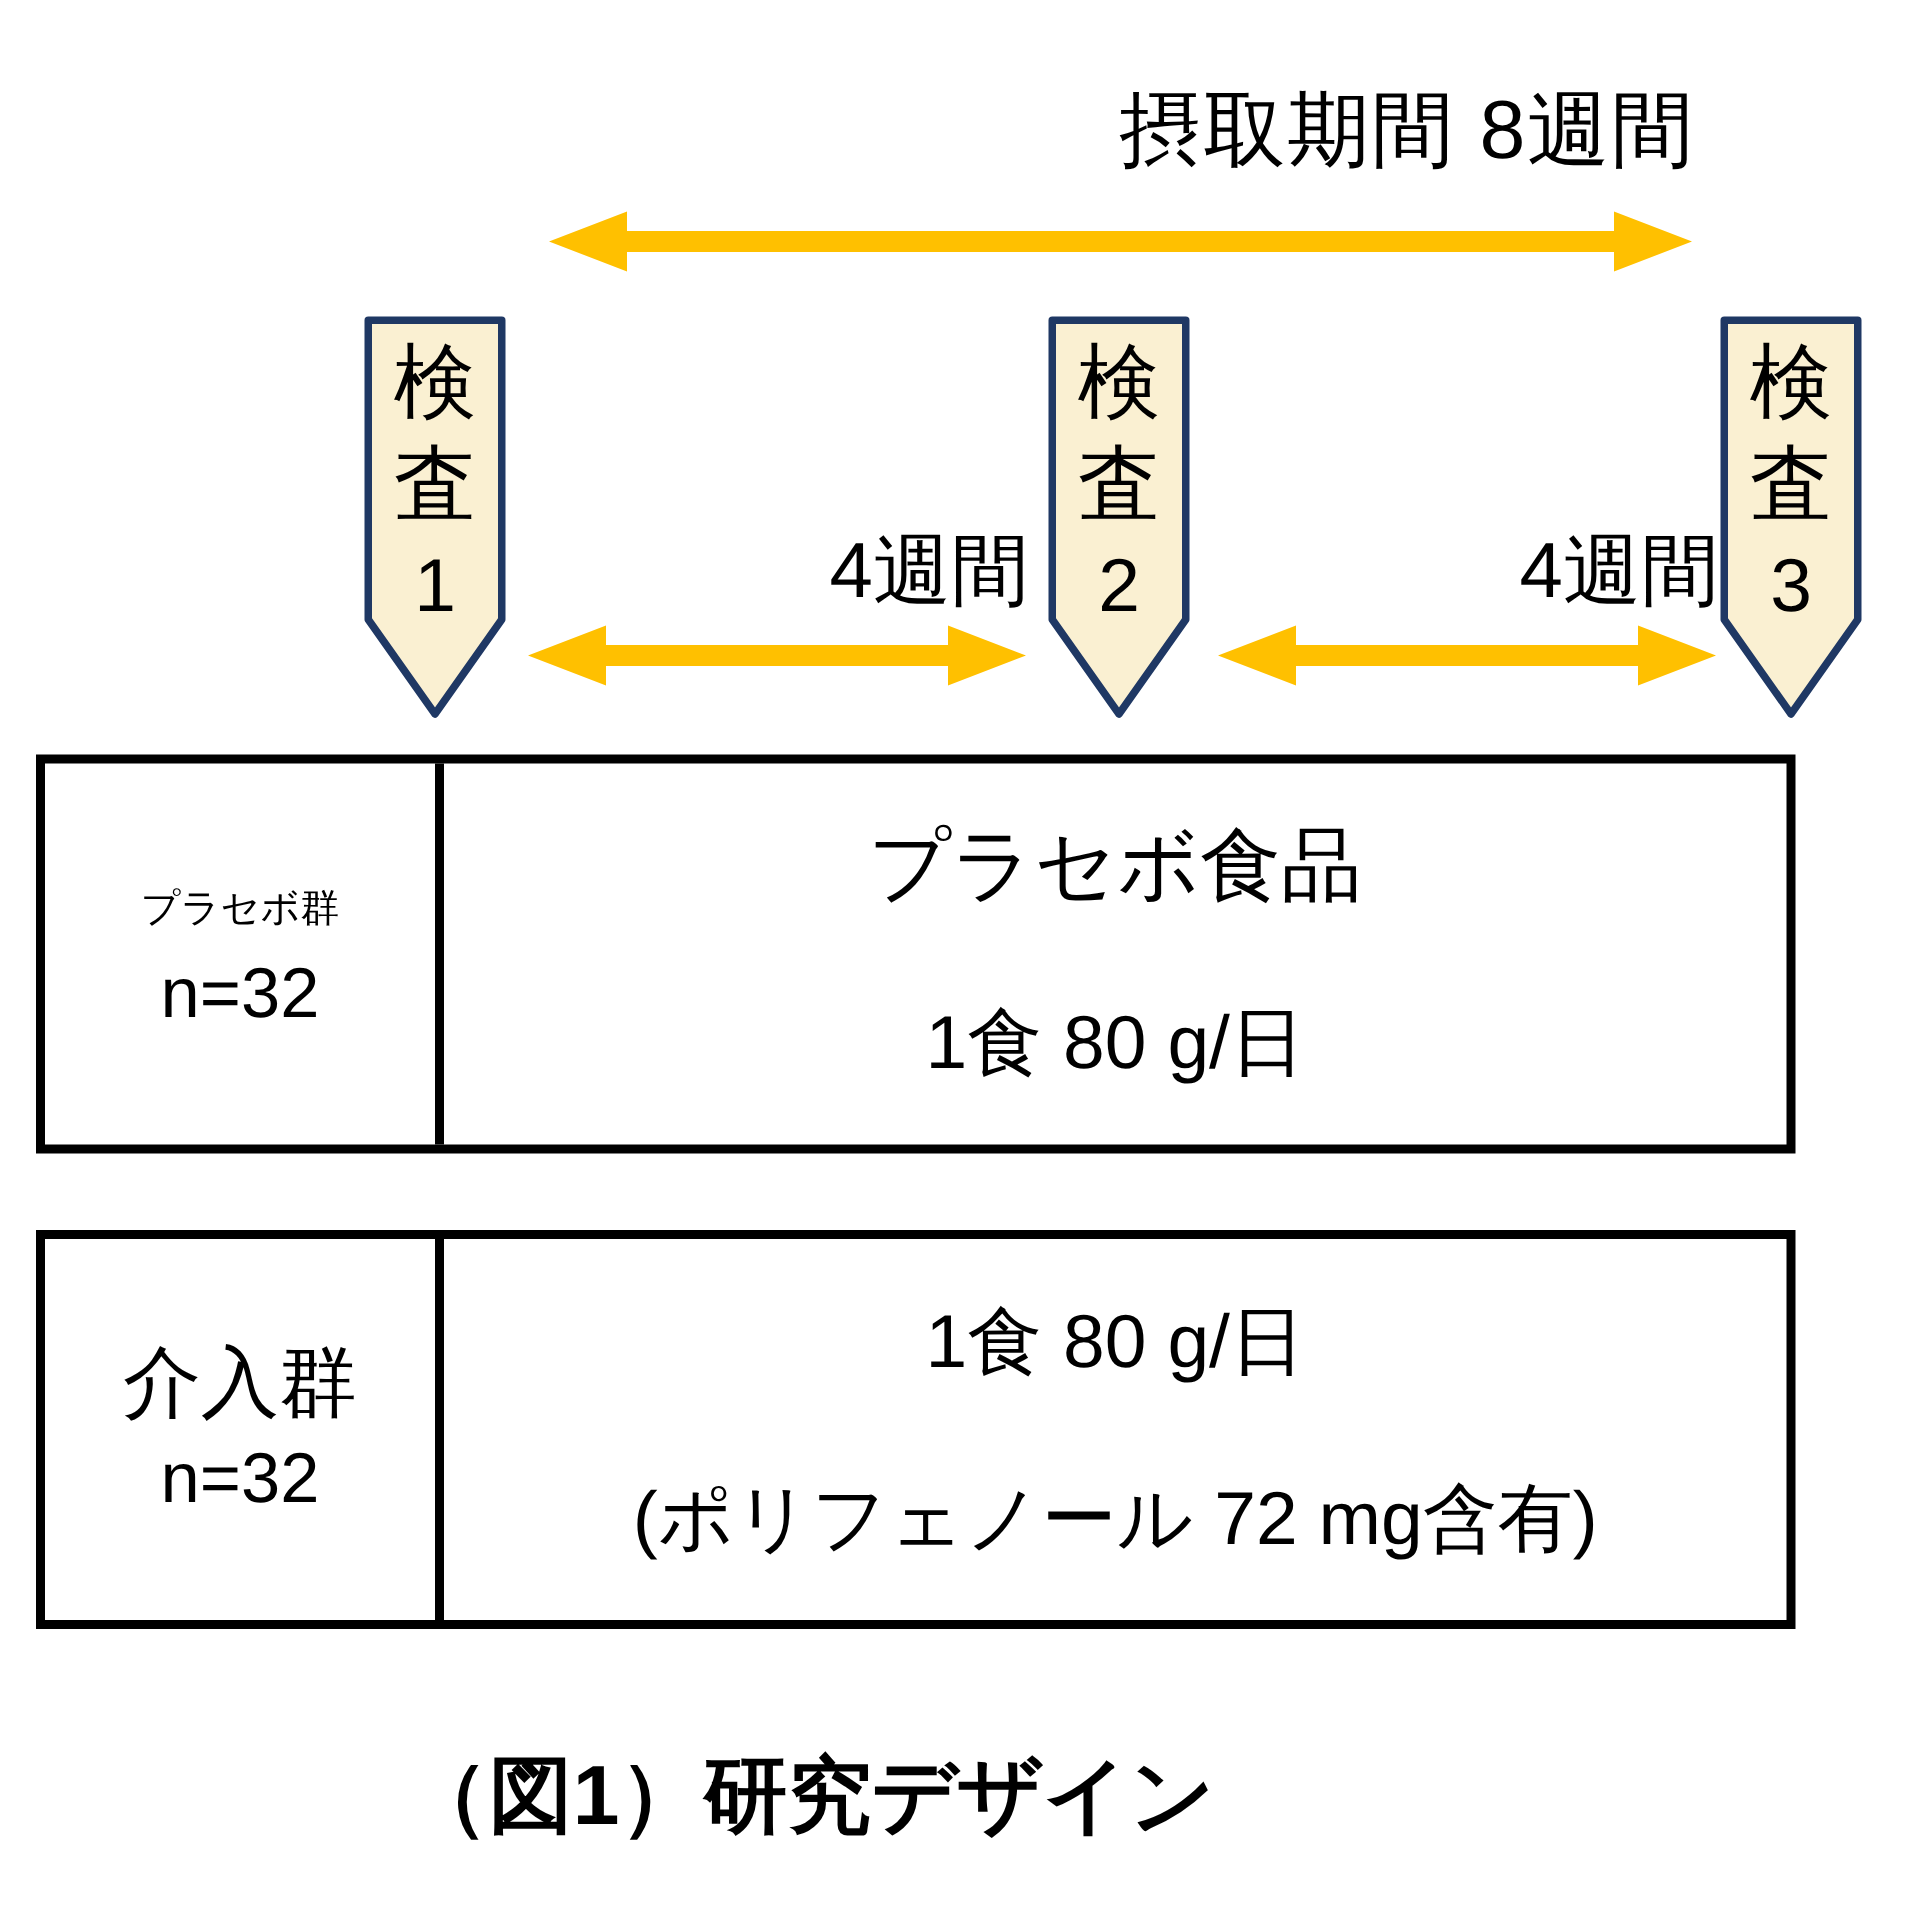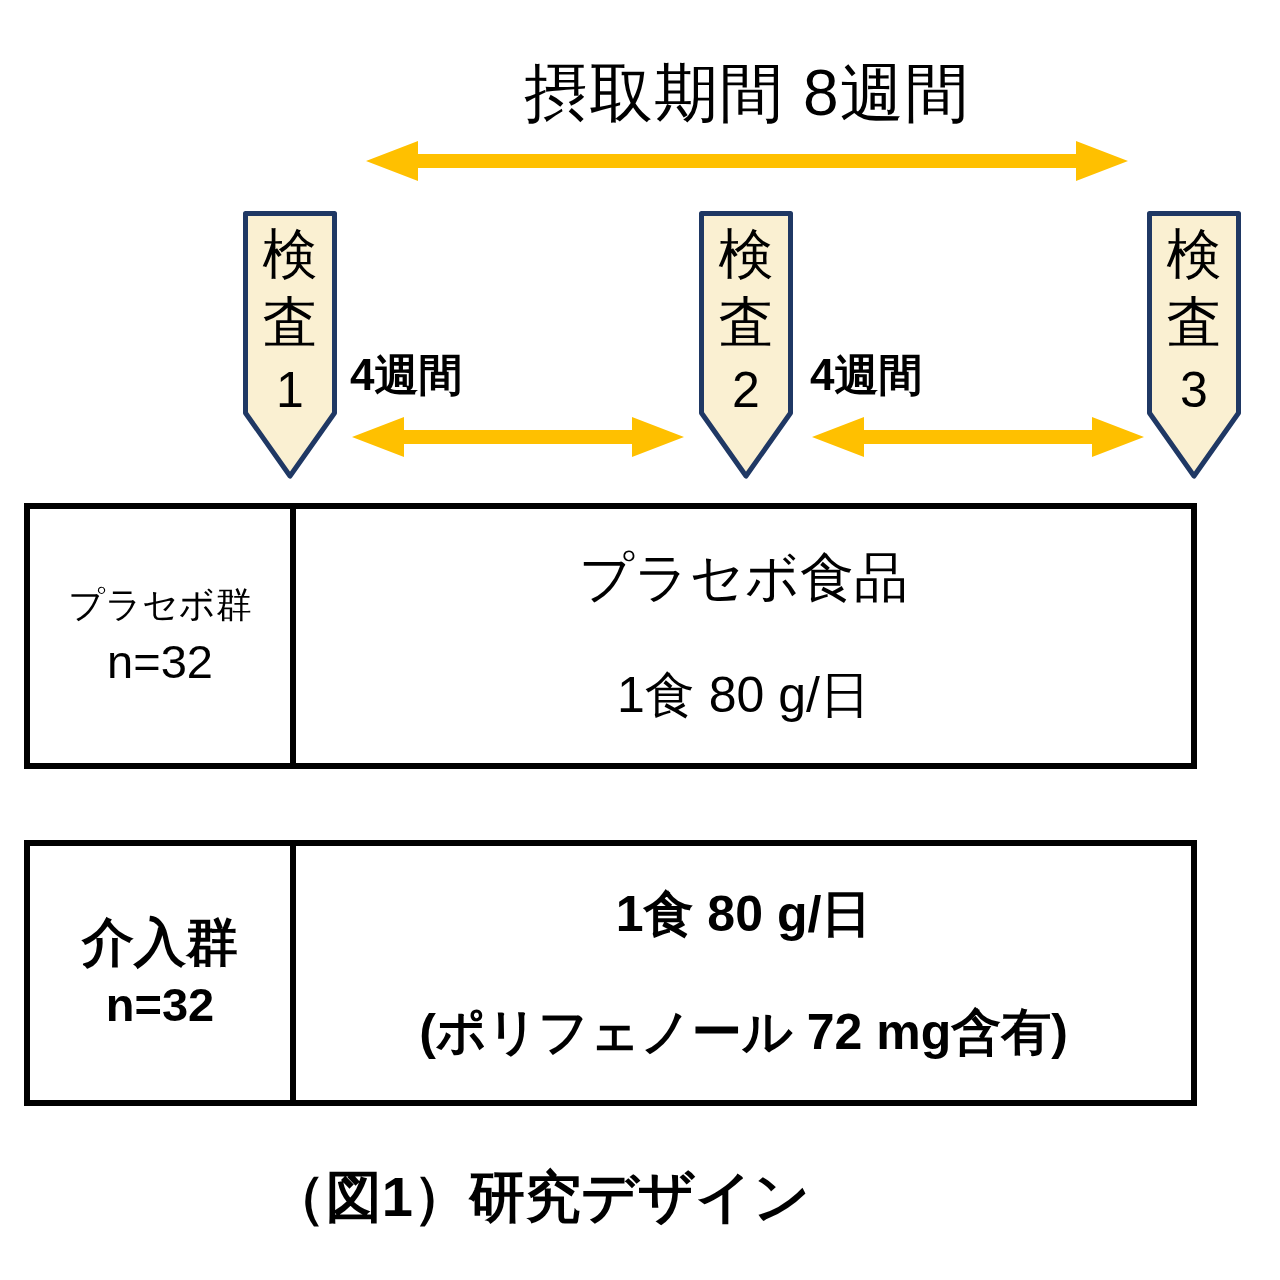--- a/index.html
+++ b/index.html
@@ -9,29 +9,29 @@
     font-family:"Liberation Sans","DejaVu Sans",sans-serif;
     color:var(--text,#000);
     position:relative;
     overflow:hidden;
   }
   .abs{position:absolute;}
 
   
   .total-label{
     left:364px;top:50px;width:766px;
-    text-align:center;
-    font-size:64px;letter-spacing:1px;
+    text-align:right;
+    font-size:55px;letter-spacing:1px;
     white-space:nowrap;
   }
 
   
   .interval-label{
     top:346px;width:336px;
-    text-align:left;font-size:44px;white-space:nowrap;font-weight:bold;
+    text-align:right;font-size:52px;white-space:nowrap;
   }
   .interval-label.left{left:350px;}
   .interval-label.right{left:810px;}
 
   
   .marker{width:96px;height:272px;top:210px;}
   .marker svg{display:block;width:96px;height:272px;}
   .marker .marker-text{
     position:absolute;left:0;top:10px;width:96px;
     display:flex;flex-direction:column;align-items:center;
@@ -43,36 +43,36 @@
   .marker.m3{left:1146px;}
 
   
   .group-box{
     left:24px;width:1161px;height:254px;
     border:6px solid var(--box_border,#000);
     display:flex;
     background:#fff;
   }
   .group-box.b1{top:503px;}
-  .group-box.b2{top:840px;font-weight:bold;}
+  .group-box.b2{top:820px;}
   .cell-left{
     width:260px;flex:0 0 260px;
     border-right:6px solid var(--box_border,#000);
     display:flex;flex-direction:column;align-items:center;justify-content:center;
     text-align:center;
   }
   .cell-right{
     flex:1 1 auto;
     display:flex;flex-direction:column;align-items:center;justify-content:center;
     text-align:center;
     line-height:74px;font-size:50px;
     white-space:nowrap;
     gap:44px;
   }
-  .b1 .group-name{font-size:36px;line-height:52px;}
+  .b1 .group-name{font-size:26px;line-height:52px;}
   .b2 .group-name{font-size:52px;line-height:64px;}
   .group-n{font-size:47px;line-height:62px;}
   .b1 .cell-right .line1{font-size:54px;}
 
   
   .caption{
     left:0;top:1160px;width:1080px;
     text-align:center;font-size:56px;font-weight:bold;
     white-space:nowrap;
   }

